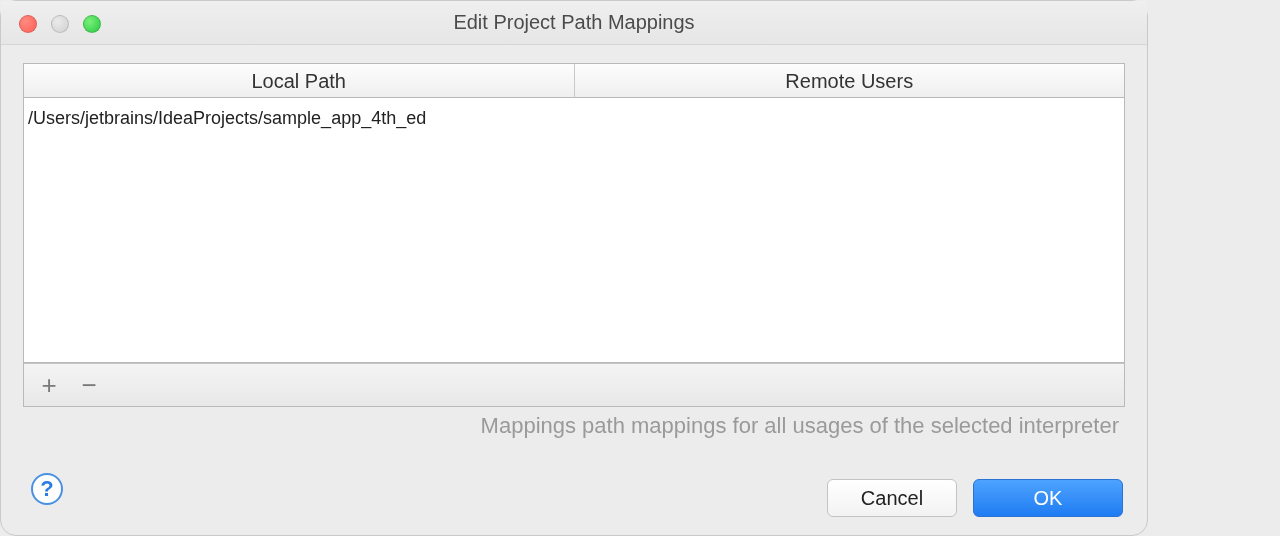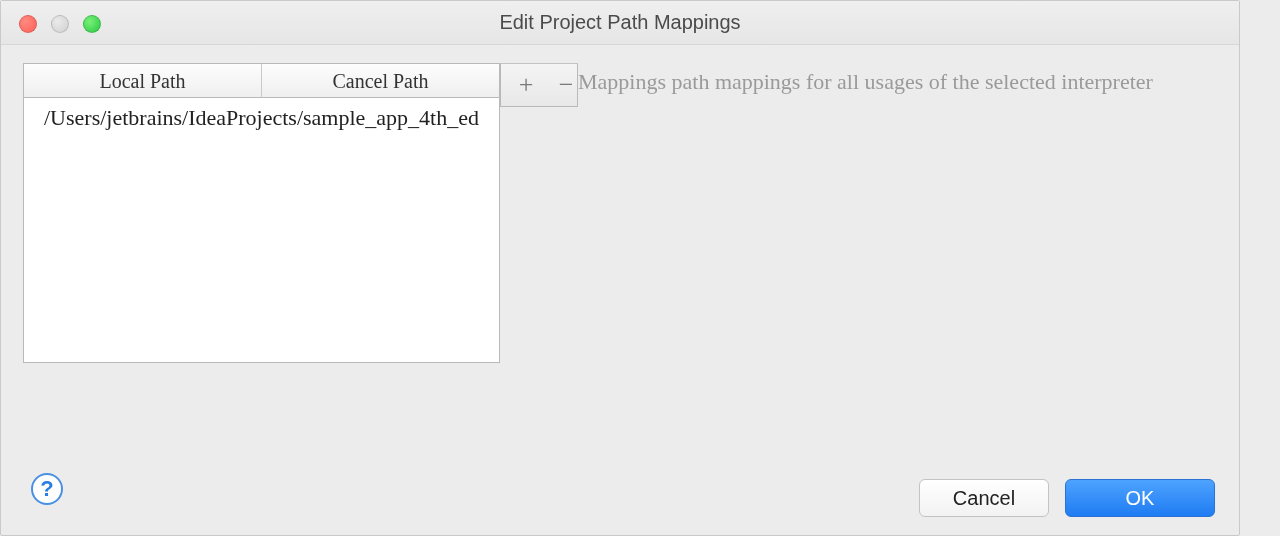--- a/index.html
+++ b/index.html
@@ -6,25 +6,25 @@
     html, body {
       margin: 0;
       padding: 0;
       width: 1280px;
       height: 536px;
       font-family: -apple-system, "Helvetica Neue", Arial, sans-serif;
       background: #ececec;
       overflow: hidden;
     }
     .window {
-      width: 1240px;
+      width: 1148px;
       height: 536px;
       background: #ececec;
       border: 1px solid #c9c9c9;
-      border-radius: 2px;
+      border-radius: 16px;
       display: flex;
       flex-direction: column;
       position: relative;
     }
     .titlebar {
       height: 44px;
       display: flex;
       align-items: center;
       position: relative;
       border-bottom: 1px solid #d6d6d6;
@@ -49,21 +49,21 @@
     .title {
       flex: 1;
       text-align: center;
       font-size: 20px;
       color: #4b4b4b;
     }
     .content {
       flex: 1;
       padding: 18px 22px 10px 22px;
       display: flex;
-      font-family: Liberation Serif, serif;
+      flex-direction: column;
     }
     .table {
       border: 1px solid #b9b9b9;
       background: #fff;
       display: flex;
       flex-direction: column;
       height: 300px;
     }
     .thead {
       display: flex;
@@ -83,22 +83,22 @@
       flex: 1;
       overflow: auto;
     }
     .tr {
       display: flex;
       min-height: 40px;
       align-items: center;
     }
     .td {
       flex: 1;
-      padding: 4px 20px;
-      font-size: 22px;
+      padding: 4px 4px;
+      font-size: 18px;
       color: #222;
       white-space: nowrap;
       overflow: hidden;
       text-overflow: ellipsis;
     }
     .td + .td {}
     .toolbar {
       height: 44px;
       background: linear-gradient(#f4f4f4, #e8e8e8);
       border: 1px solid #b9b9b9;
@@ -178,21 +178,21 @@
       <div class="dot dot-zoom"></div>
     </div>
     <div class="title">Edit Project Path Mappings</div>
   </div>
 
   <div class="content">
 
     <div class="table">
       <div class="thead">
         <div class="th">Local Path</div>
-        <div class="th">Cancel Path</div>
+        <div class="th">Remote Users</div>
       </div>
       <div class="tbody">
         <div class="tr">
           <div class="td">/Users/jetbrains/IdeaProjects/sample_app_4th_ed</div>
         </div>
       </div>
     </div>
 
     <div class="toolbar">
       <div class="tool-btn">+</div>

